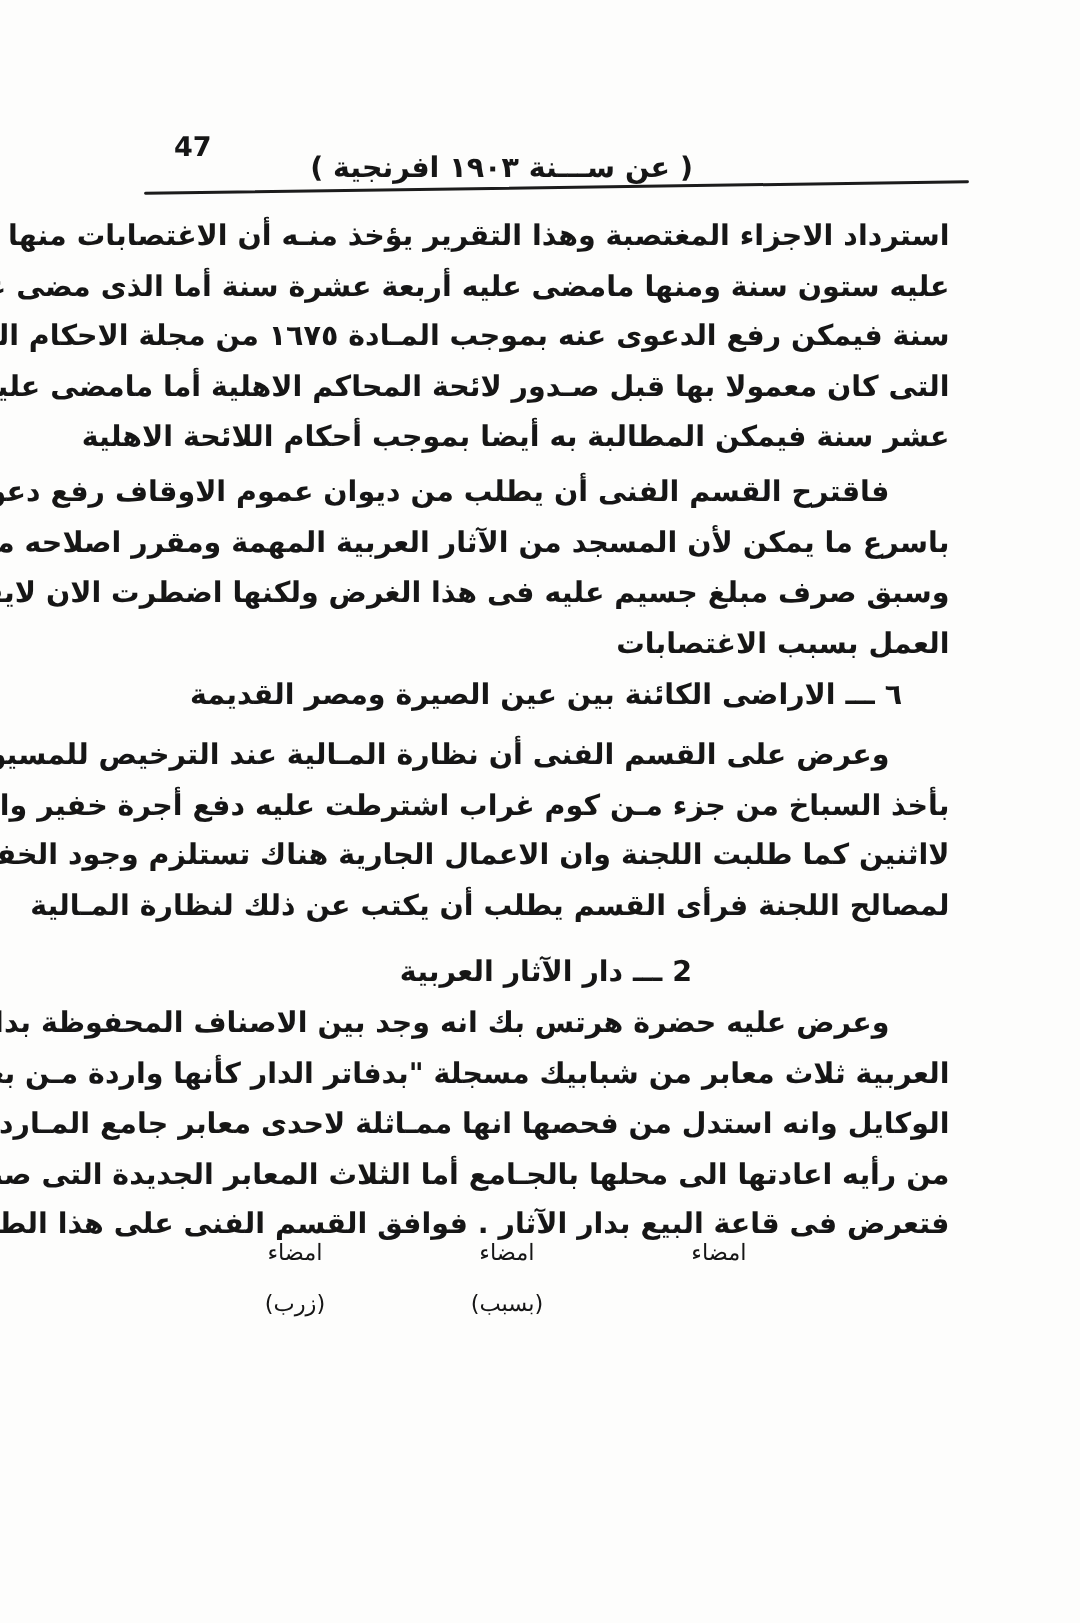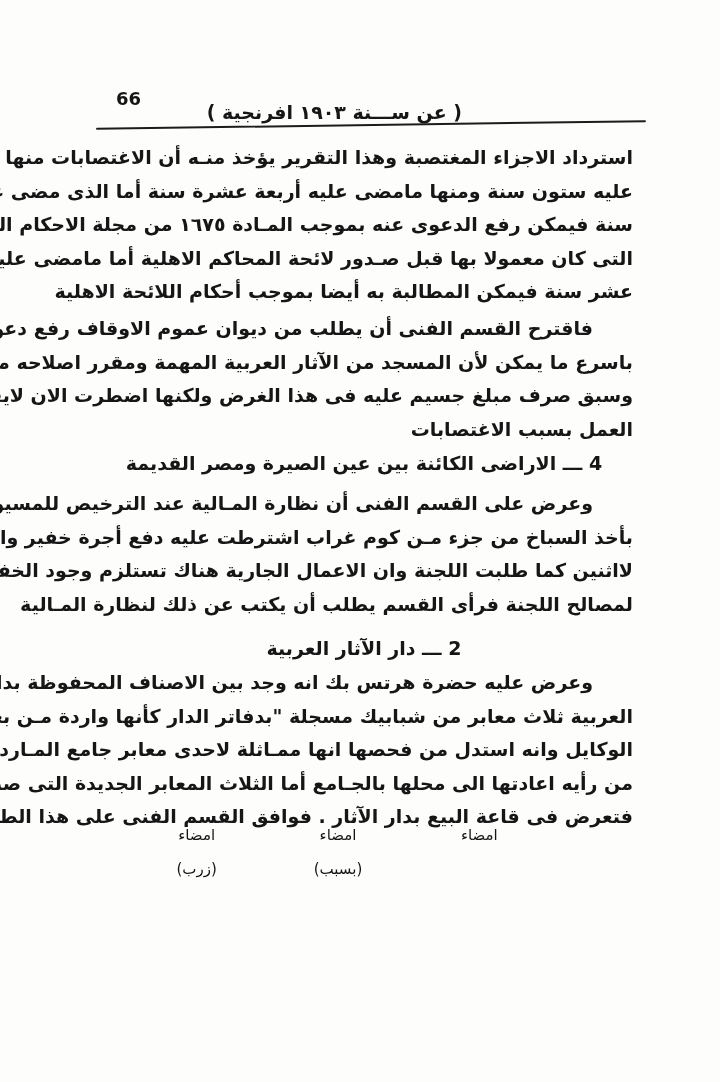--- a/index.html
+++ b/index.html
@@ -80,40 +80,40 @@
     height: 33.5px; line-height: 33.5px;
     font-size: 15px; font-weight: normal;
     direction: rtl;
   }
 </style>
 </head>
 <body>
 
 <div class="page">
 
-  <span class="pageno">66</span>
+  <span class="pageno">47</span>
   <span class="htitle">( عن ســـنة ١٩٠٣ افرنجية )</span>
   <div class="rule"></div>
 
   <div class="block" style="top:141px">
     <div class="line">استرداد الاجزاء المغتصبة  وهذا التقرير يؤخذ منـه أن الاغتصابات منها مامضى</div>
     <div class="line">عليه ستون سنة ومنها مامضى عليه أربعة عشرة سنة أما الذى مضى عليه ستون</div>
     <div class="line">سنة فيمكن رفع الدعوى عنه بموجب المـادة ١٦٧٥ من مجلة الاحكام الشرعية</div>
     <div class="line">التى كان معمولا بها قبل صـدور لائحة المحاكم الاهلية أما مامضى عليه أربعـة</div>
     <div class="line endleft">عشر سنة فيمكن المطالبة به أيضا بموجب أحكام اللائحة الاهلية</div>
   </div>
 
   <div class="block" style="top:312px">
     <div class="line indent">فاقترح القسم الفنى أن يطلب من ديوان عموم الاوقاف رفع دعوى الاسترداد</div>
     <div class="line">باسرع ما يمكن لأن المسجد  من الآثار العربية المهمة ومقرر اصلاحه من اللجنة</div>
     <div class="line">وسبق صرف مبلغ جسيم عليه فى هذا الغرض  ولكنها اضطرت الان لايقاف</div>
     <div class="line endright">العمل بسبب الاغتصابات</div>
   </div>
 
-  <div class="heading" style="top:447px">4 ـــ الاراضى الكائنة بين عين الصيرة ومصر القديمة</div>
+  <div class="heading" style="top:447px">٦ ـــ الاراضى الكائنة بين عين الصيرة ومصر القديمة</div>
 
   <div class="block" style="top:487px">
     <div class="line indent">وعرض على القسم الفنى أن نظارة المـالية عند الترخيص للمسيو . ا . لارج</div>
     <div class="line">بأخذ السباخ من جزء مـن  كوم غراب  اشترطت عليه دفع أجرة خفير واحد</div>
     <div class="line">لااثنين كما طلبت اللجنة وان الاعمال الجارية هناك تستلزم وجود الخفيرين حفظا</div>
     <div class="line endleft">لمصالح اللجنة فرأى القسم يطلب أن يكتب عن ذلك لنظارة المـالية</div>
   </div>
 
   <div class="heading" style="top:632px">2 ـــ دار الآثار العربية</div>
 

